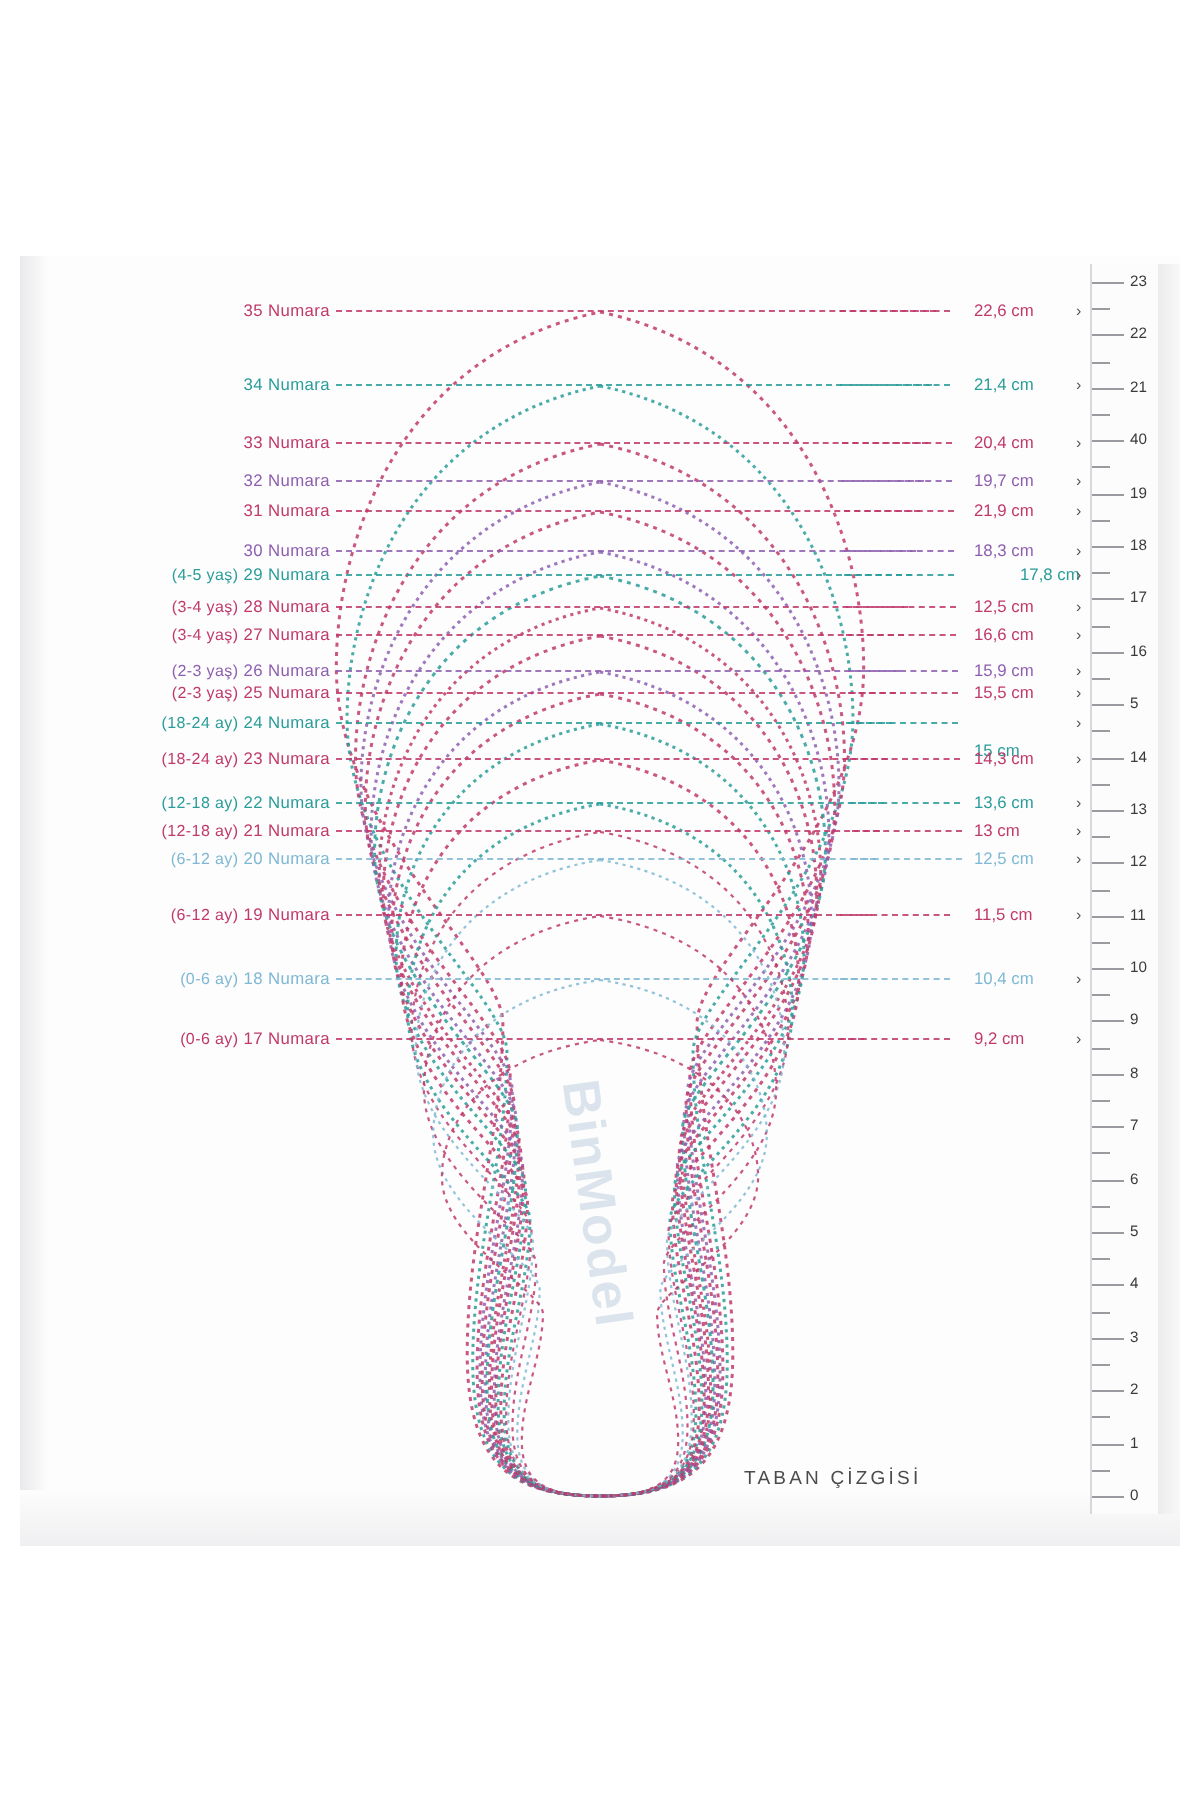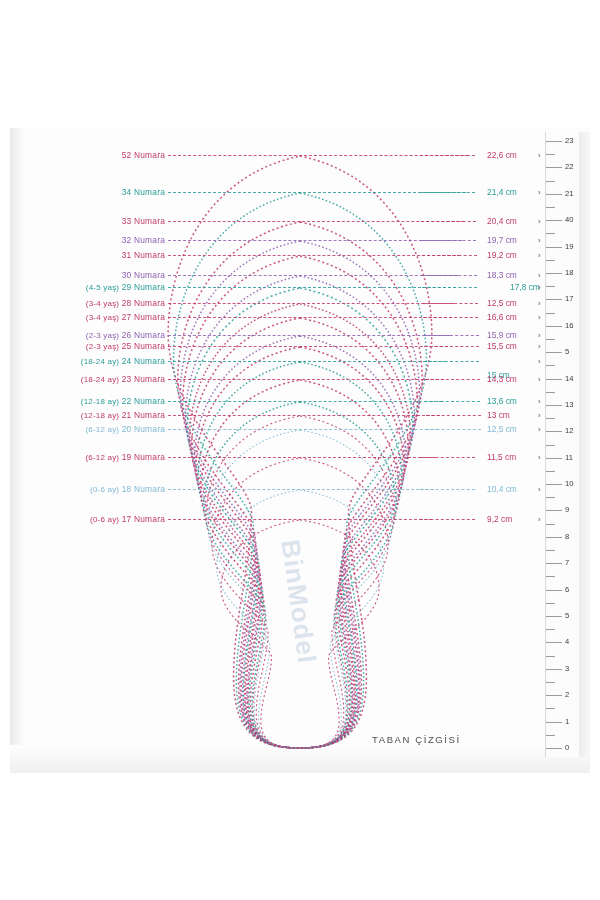--- a/index.html
+++ b/index.html
@@ -89,21 +89,21 @@
   </svg>
 
   <div id="wm">
     <div class="wtxt">BinModel</div>
   </div>
 
   <div id="baseline">TABAN ÇİZGİSİ</div>
 
   <div class="labels" id="labels">
       <div class="row" style="top: 149px;">
-        <div class="lbl" style="right: 435px; top: 1px; color: rgb(192, 57, 107);">52 Numara</div>
+        <div class="lbl" style="right: 435px; top: 1px; color: rgb(192, 57, 107);">35 Numara</div>
         <div class="dash" style="left: 168px; top: 6px; width: 300px; border-top-color: rgb(192, 57, 107);"></div>
         <div class="dash" style="left: 420px; top: 6px; width: 55px; border-top-color: rgb(192, 57, 107);"></div>
         <div class="cm" style="left: 487px; top: 1px; color: rgb(192, 57, 107);">22,6 cm</div>
         <div class="arrow" style="left: 538px; top: 2px;">›</div>
       </div>
       <div class="row" style="top: 186px;">
         <div class="lbl" style="right: 435px; top: 1px; color: rgb(42, 157, 154);">34 Numara</div>
         <div class="dash" style="left: 168px; top: 6px; width: 298px; border-top-color: rgb(42, 157, 154);"></div>
         <div class="dash" style="left: 420.4px; top: 6px; width: 55px; border-top-color: rgb(42, 157, 154);"></div>
         <div class="cm" style="left: 487px; top: 1px; color: rgb(42, 157, 154);">21,4 cm</div>
@@ -120,21 +120,21 @@
         <div class="lbl" style="right: 435px; top: 1px; color: rgb(142, 95, 176);">32 Numara</div>
         <div class="dash" style="left: 168px; top: 6px; width: 294px; border-top-color: rgb(142, 95, 176);"></div>
         <div class="dash" style="left: 421.2px; top: 6px; width: 55px; border-top-color: rgb(142, 95, 176);"></div>
         <div class="cm" style="left: 487px; top: 1px; color: rgb(142, 95, 176);">19,7 cm</div>
         <div class="arrow" style="left: 538px; top: 2px;">›</div>
       </div>
       <div class="row" style="top: 249px;">
         <div class="lbl" style="right: 435px; top: 1px; color: rgb(192, 57, 107);">31 Numara</div>
         <div class="dash" style="left: 168px; top: 6px; width: 292px; border-top-color: rgb(192, 57, 107);"></div>
         <div class="dash" style="left: 421.6px; top: 6px; width: 55px; border-top-color: rgb(192, 57, 107);"></div>
-        <div class="cm" style="left: 487px; top: 1px; color: rgb(192, 57, 107);">19,2 cm</div>
+        <div class="cm" style="left: 487px; top: 1px; color: rgb(192, 57, 107);">21,9 cm</div>
         <div class="arrow" style="left: 538px; top: 2px;">›</div>
       </div>
       <div class="row" style="top: 269px;">
         <div class="lbl" style="right: 435px; top: 1px; color: rgb(142, 95, 176);">30 Numara</div>
         <div class="dash" style="left: 168px; top: 6px; width: 290px; border-top-color: rgb(142, 95, 176);"></div>
         <div class="dash" style="left: 422px; top: 6px; width: 55px; border-top-color: rgb(142, 95, 176);"></div>
         <div class="cm" style="left: 487px; top: 1px; color: rgb(142, 95, 176);">18,3 cm</div>
         <div class="arrow" style="left: 538px; top: 2px;">›</div>
       </div>
       <div class="row" style="top: 281px;">

